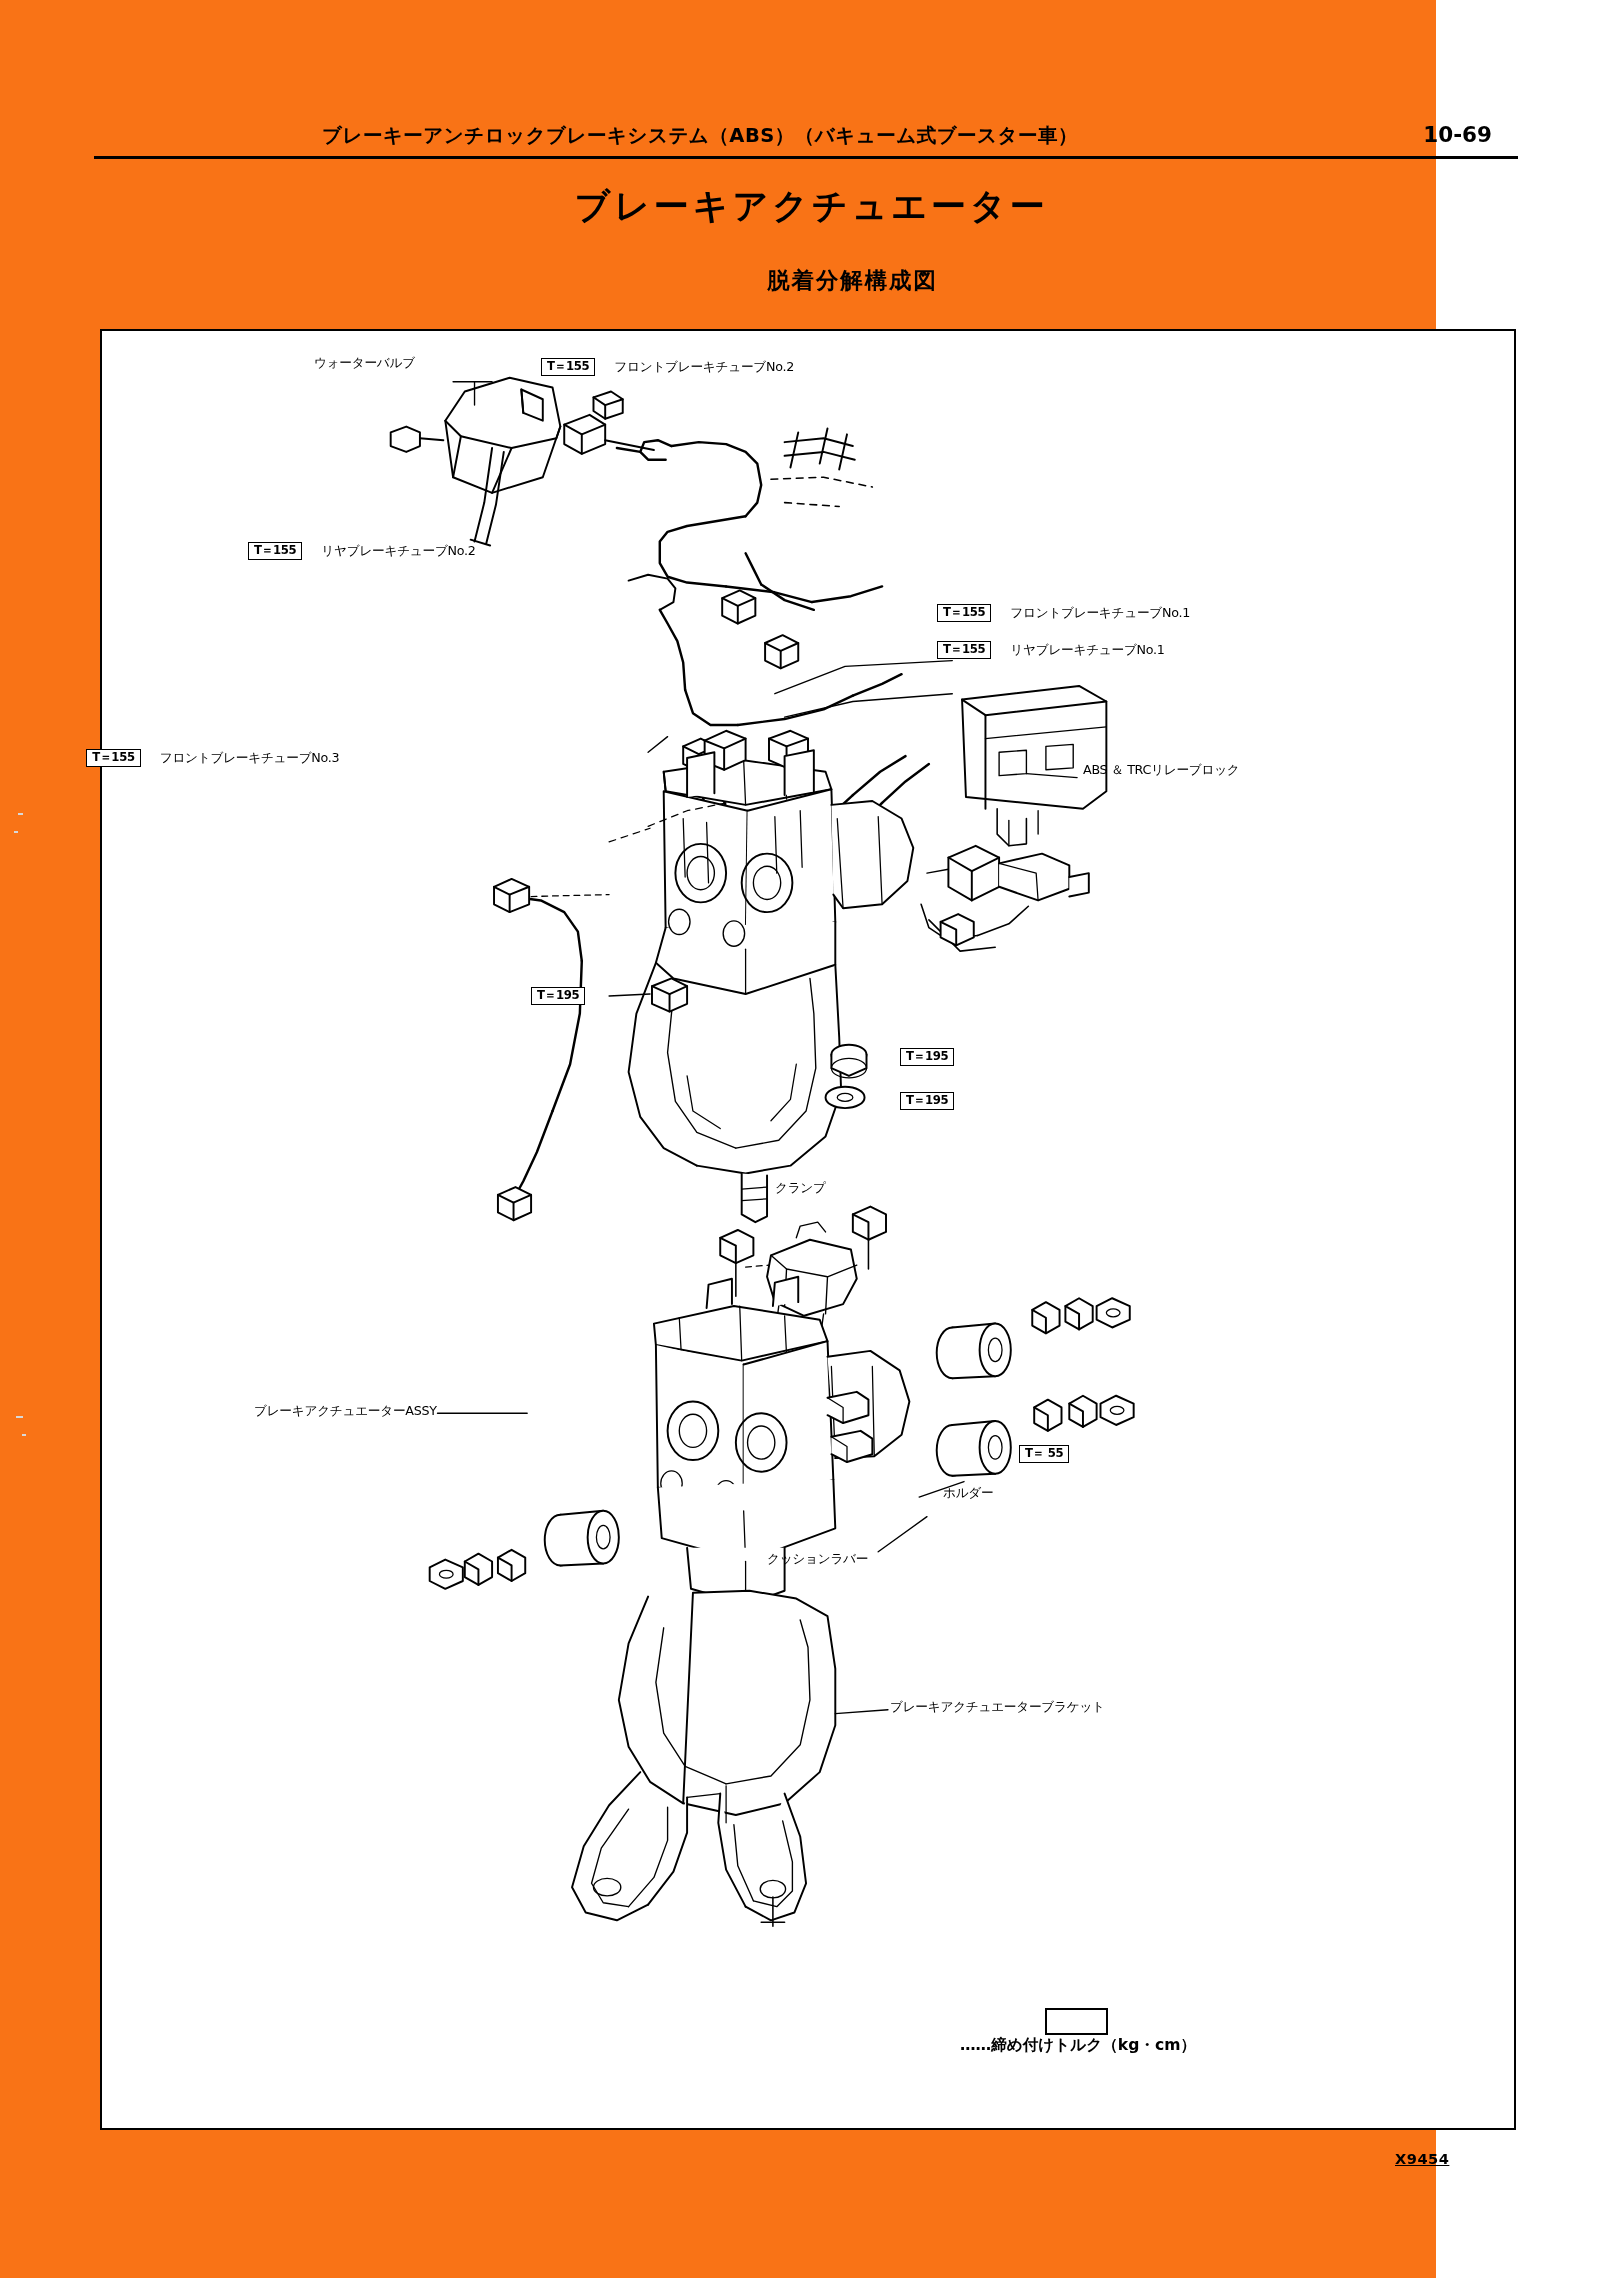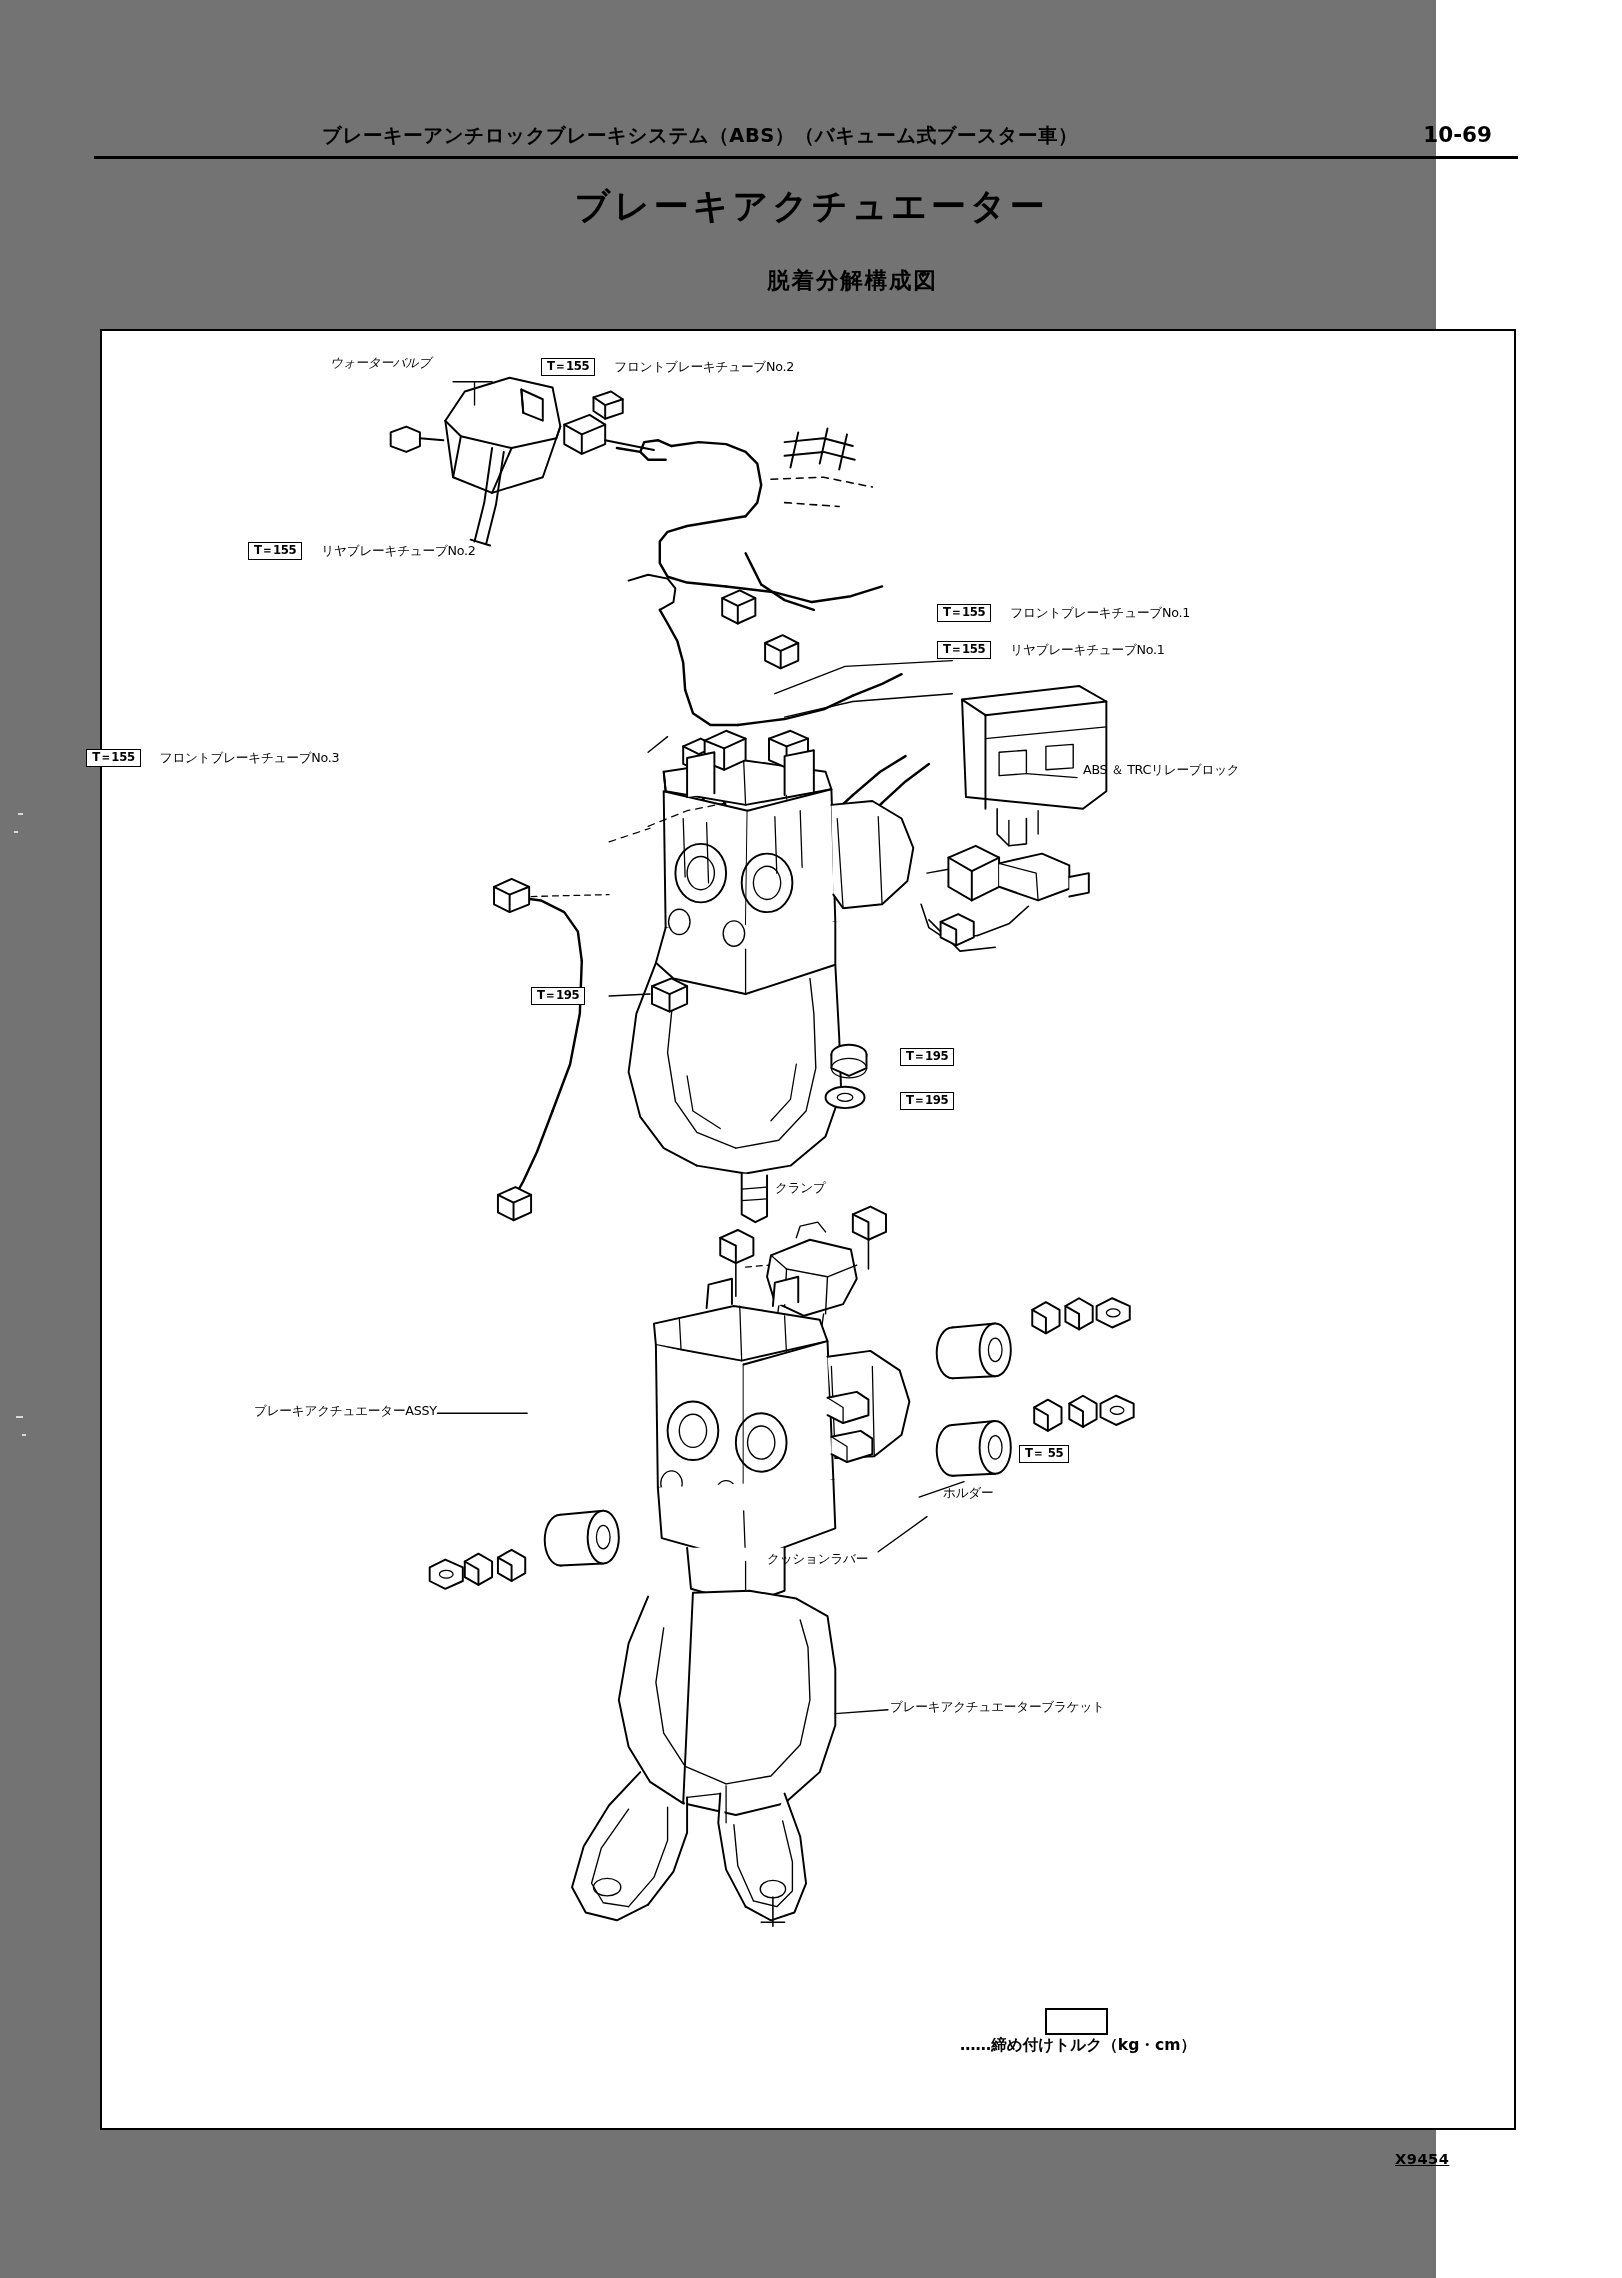--- a/index.html
+++ b/index.html
@@ -13,21 +13,21 @@
     position: relative;
     font-family: "DejaVu Sans", "Liberation Sans", sans-serif;
     color: #000000;
     overflow: hidden;
   }
   .page {
     position: absolute;
     left: 0; top: 0;
     width: 1436px;
     height: 2278px;
-    background: #737373;
+    background: #f97316;
   }
 
   
   .header-row {
     position: absolute;
     left: 322px;
     top: 122px;
     width: 1170px;
     display: flex;
     align-items: baseline;
@@ -482,21 +482,21 @@
             <path d="M560 432 L580 416"></path>
             <path d="M344 1110 L436 1110"></path>
             <path d="M838 1196 L884 1180"></path>
             <path d="M796 1252 L846 1216"></path>
             <path d="M944 1156 L984 1152"></path>
             <path d="M948 454 L1000 458"></path>
           </g>
         </g>
       </svg>
 
-      <div class="label" style="left:228px; top:25px;font-style:italic;">ウォーターバルブ</div>
+      <div class="label" style="left:212px; top:25px;">ウォーターバルブ</div>
 
       <div class="torque" style="left:439px; top:27px;">
         <span class="box">T＝155</span>
         <span>フロントブレーキチューブNo.2</span>
       </div>
 
       <div class="torque" style="left:146px; top:211px;">
         <span class="box">T＝155</span>
         <span>リヤブレーキチューブNo.2</span>
       </div>

